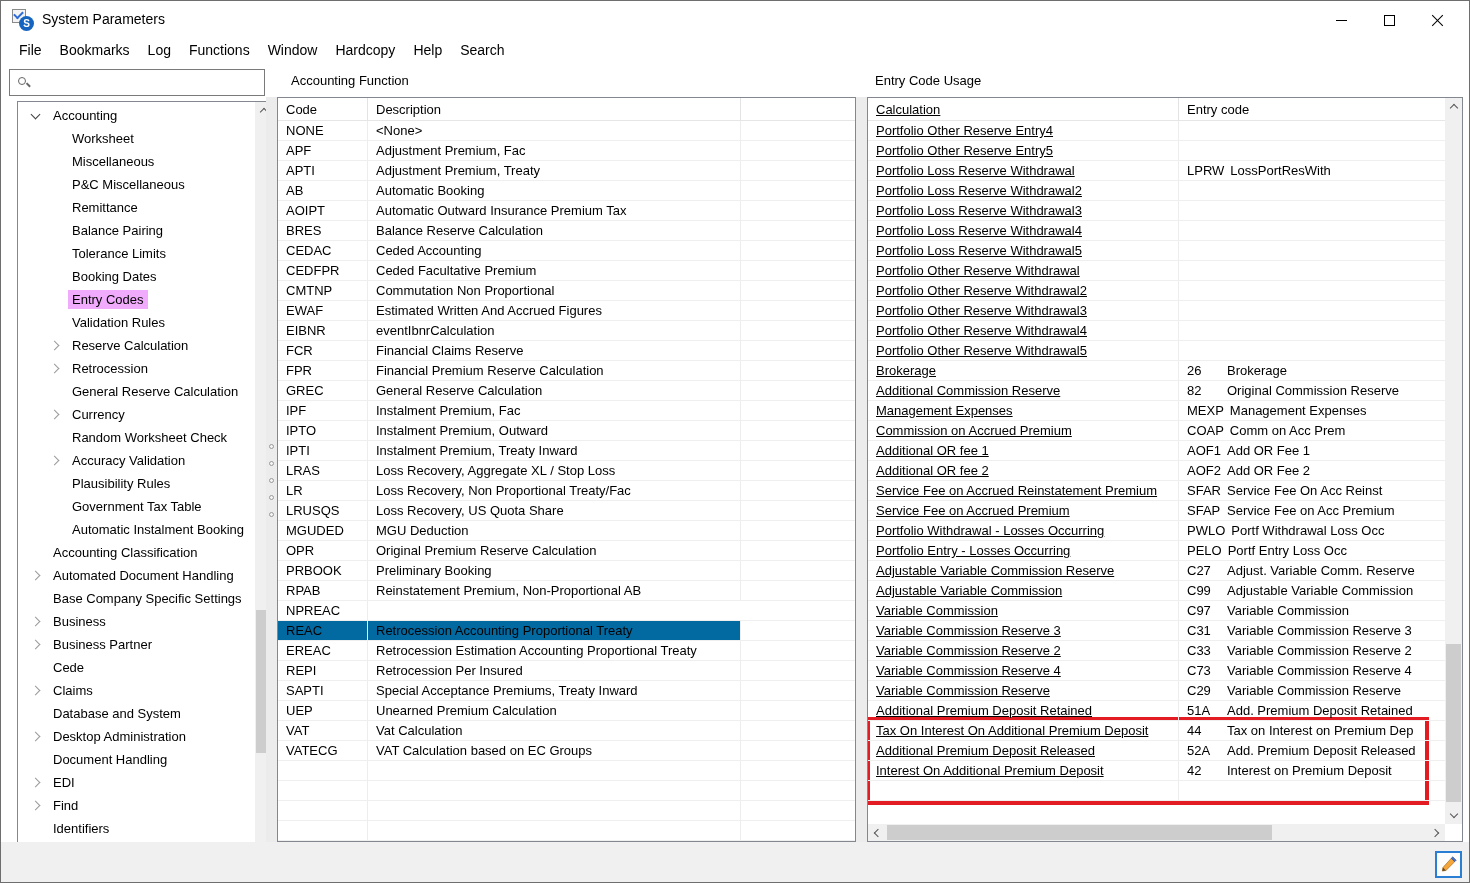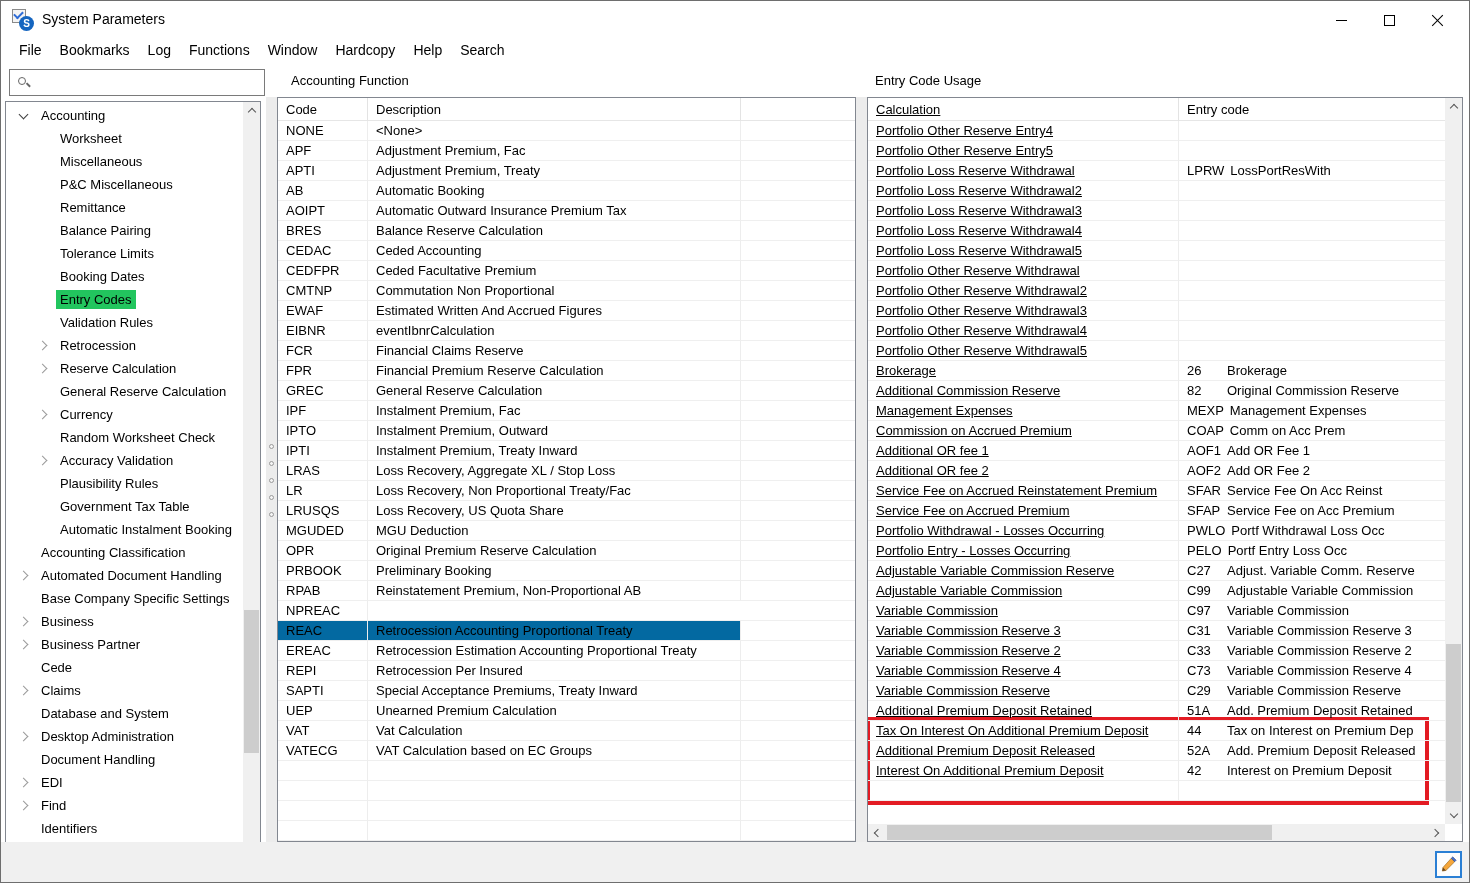--- a/index.html
+++ b/index.html
@@ -27,31 +27,31 @@
   .glyph-close::after { transform:rotate(-45deg); }
   
   .menubar { position:absolute; left:0; top:38px; width:100%; height:26px; background:#fff; display:flex; padding-left:9px; }
   .menu-item { font-size:14px; padding:3px 9px 0 9px; }
   
   .search-box { position:absolute; left:8px; top:68px; width:256px; height:27px; border:1px solid #7a7a7a; background:#fff; }
   .search-icon { position:absolute; left:8px; top:7px; width:8px; height:8px; border:1.5px solid #666; border-radius:50%; }
   .search-icon::after { content:""; position:absolute; left:7px; top:6px; width:5px; height:1.5px; background:#666; transform:rotate(45deg); }
   .search-input { position:absolute; left:24px; top:1px; width:225px; height:23px; border:none; outline:none; font-size:13px; font-family:"Liberation Sans",sans-serif; }
   
-  .tree-panel { position:absolute; left:4px; top:100px; width:256px; height:781px; border:1px solid #828790; background:#fff; overflow:hidden; }
+  .tree-panel { position:absolute; left:16px; top:100px; width:256px; height:781px; border:1px solid #828790; background:#fff; overflow:hidden; }
   .tree-list { position:absolute; left:0; top:2px; width:237px; }
   .tree-item { height:23px; display:flex; align-items:center; font-size:13px; white-space:nowrap; }
   .tree-item.lvl0 { padding-left:12px; }
   .tree-item.lvl1 { padding-left:31px; }
   .chev { width:19px; display:flex; align-items:center; justify-content:flex-start; flex:0 0 19px; }
   .chev.hidden { visibility:hidden; }
   .chev.collapsed::before { content:""; width:6px; height:6px; border-top:1.5px solid #9a9a9a; border-right:1.5px solid #9a9a9a; transform:rotate(45deg); margin-left:2px; }
   .chev.expanded::before { content:""; width:6px; height:6px; border-right:1.5px solid #3f3f3f; border-bottom:1.5px solid #3f3f3f; transform:rotate(45deg); margin-left:2px; margin-top:-3px; }
   .tree-label { padding:2px 4px; }
-  .tree-label.selected { background:#22c55e; }
+  .tree-label.selected { background:#f0abfc; }
   
   .sb-v { position:absolute; top:0; right:0; width:17px; background:#f0f0f0; }
   .sb-h { position:absolute; left:0; bottom:0; height:17px; background:#f0f0f0; }
   .sb-btn { position:absolute; width:17px; height:17px; display:flex; align-items:center; justify-content:center; }
   .sb-thumb-v { position:absolute; left:1px; width:15px; background:#cdcdcd; }
   .sb-thumb-h { position:absolute; top:1px; height:15px; background:#cdcdcd; }
   .c-up { width:6px; height:6px; border-left:1.5px solid #555; border-top:1.5px solid #555; transform:rotate(45deg); margin-top:3px; }
   .c-down { width:6px; height:6px; border-right:1.5px solid #555; border-bottom:1.5px solid #555; transform:rotate(45deg); margin-top:-3px; }
   .c-left { width:6px; height:6px; border-left:1.5px solid #555; border-bottom:1.5px solid #555; transform:rotate(45deg); margin-left:3px; }
   .c-right { width:6px; height:6px; border-top:1.5px solid #555; border-right:1.5px solid #555; transform:rotate(45deg); margin-right:3px; }
@@ -176,26 +176,26 @@
     <span class="tree-label selected">Entry Codes</span>
   </div>
 
   <div class="tree-item lvl1">
     <span class="chev hidden"></span>
     <span class="tree-label">Validation Rules</span>
   </div>
 
   <div class="tree-item lvl1">
     <span class="chev collapsed"></span>
+    <span class="tree-label">Reserve Calculation</span>
+  </div>
+
+  <div class="tree-item lvl1">
+    <span class="chev collapsed"></span>
     <span class="tree-label">Retrocession</span>
-  </div>
-
-  <div class="tree-item lvl1">
-    <span class="chev collapsed"></span>
-    <span class="tree-label">Reserve Calculation</span>
   </div>
 
   <div class="tree-item lvl1">
     <span class="chev hidden"></span>
     <span class="tree-label">General Reserve Calculation</span>
   </div>
 
   <div class="tree-item lvl1">
     <span class="chev collapsed"></span>
     <span class="tree-label">Currency</span>

